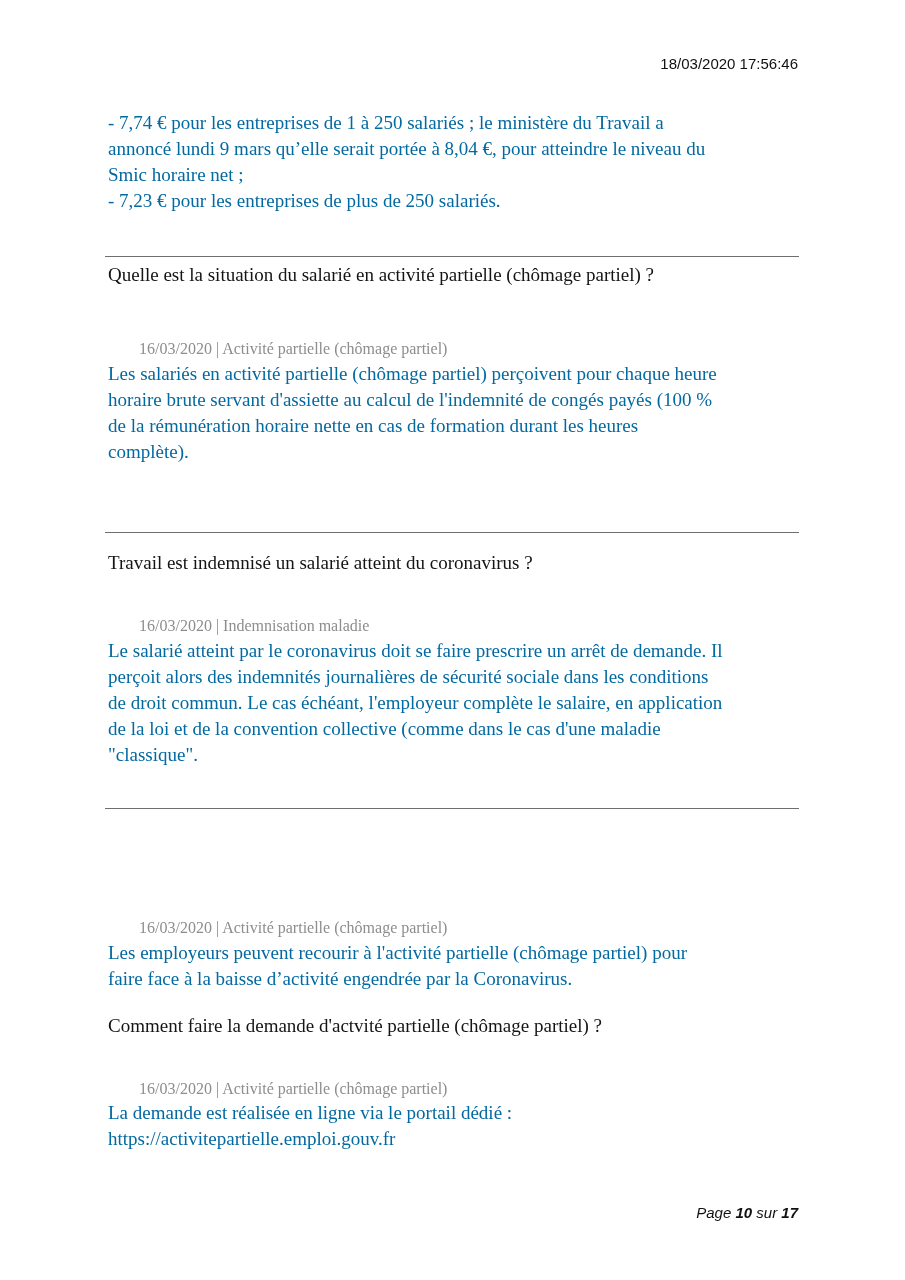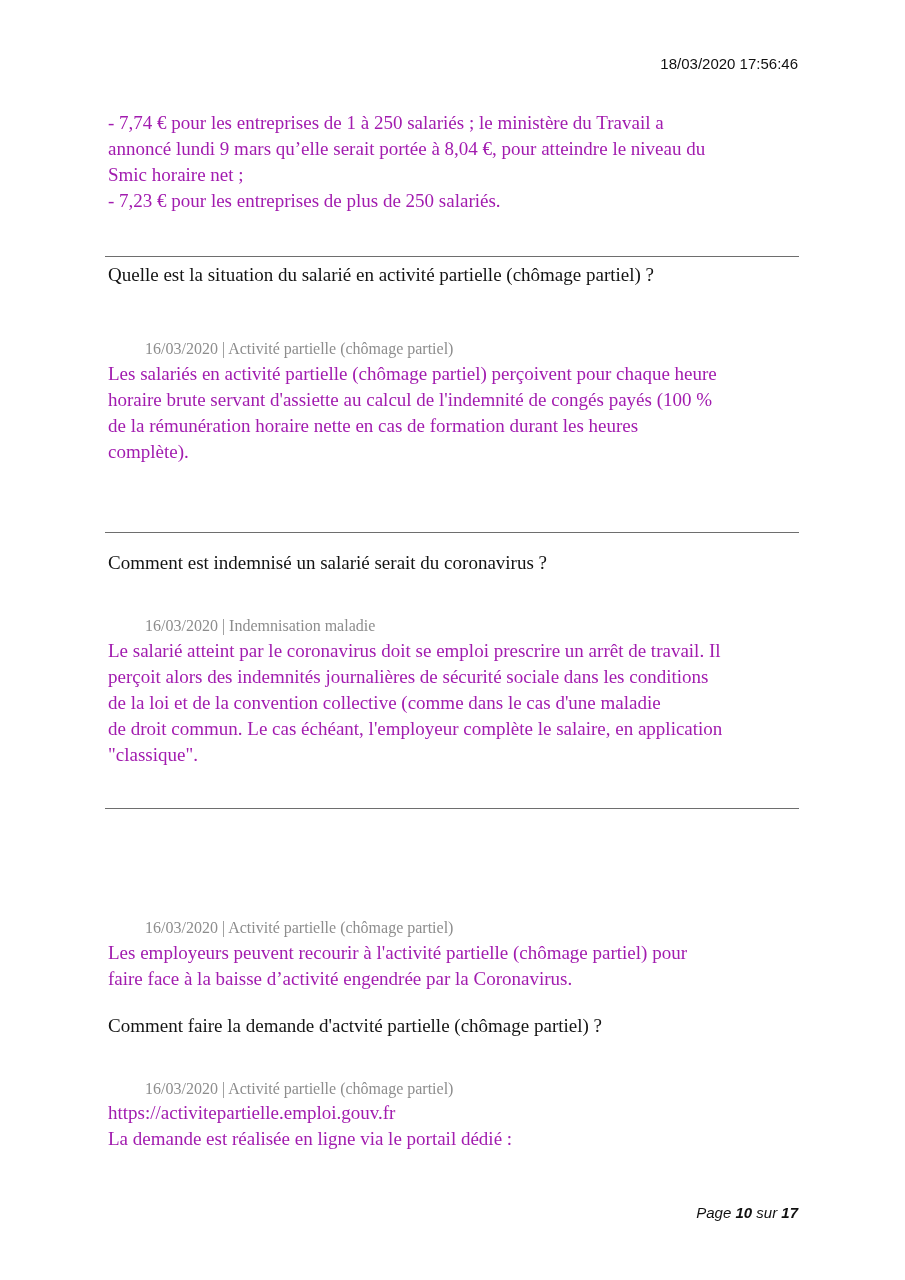--- a/index.html
+++ b/index.html
@@ -20,39 +20,39 @@
     right: 107px;
     font-family: "Liberation Sans", "DejaVu Sans", sans-serif;
     font-size: 15px;
     color: #111111;
     text-align: right;
   }
   .textblock .line {
     font-size: 19px;
     line-height: 26px;
     white-space: nowrap;
-    color: #a21caf;
+    color: #0369a1;
   }
   .question .line {
     font-size: 19px;
     line-height: 26px;
     white-space: nowrap;
     color: #141414;
   }
   .rule {
     position: absolute;
     left: 105px;
     width: 694px;
     height: 0;
     border: none;
     border-top: 1px solid #6e6e6e;
   }
   .meta {
     position: absolute;
-    left: 145px;
+    left: 139px;
     font-size: 16px;
     line-height: 20px;
     color: #8d8d8d;
     white-space: nowrap;
   }
   .footer {
     position: absolute;
     top: 1204px;
     right: 107px;
     font-family: "Liberation Sans", "DejaVu Sans", sans-serif;
@@ -87,46 +87,46 @@
   <div class="abs textblock" style="top:361px">
     <div class="line">Les salariés en activité partielle (chômage partiel) perçoivent pour chaque heure</div>
     <div class="line">horaire brute servant d'assiette au calcul de l'indemnité de congés payés (100 %</div>
     <div class="line">de la rémunération horaire nette en cas de formation durant les heures</div>
     <div class="line">complète).</div>
   </div>
 
   <div class="rule" style="top:532px"></div>
 
   <div class="abs question" style="top:550px">
-    <div class="line">Comment est indemnisé un salarié serait du coronavirus ?</div>
+    <div class="line">Travail est indemnisé un salarié atteint du coronavirus ?</div>
   </div>
   <div class="meta" style="top:616px">16/03/2020 | Indemnisation maladie</div>
   <div class="abs textblock" style="top:638px">
-    <div class="line">Le salarié atteint par le coronavirus doit se emploi prescrire un arrêt de travail. Il</div>
+    <div class="line">Le salarié atteint par le coronavirus doit se faire prescrire un arrêt de demande. Il</div>
     <div class="line">perçoit alors des indemnités journalières de sécurité sociale dans les conditions</div>
+    <div class="line">de droit commun. Le cas échéant, l'employeur complète le salaire, en application</div>
     <div class="line">de la loi et de la convention collective (comme dans le cas d'une maladie</div>
-    <div class="line">de droit commun. Le cas échéant, l'employeur complète le salaire, en application</div>
     <div class="line">"classique".</div>
   </div>
 
   <div class="rule" style="top:808px"></div>
 
   <div class="meta" style="top:918px">16/03/2020 | Activité partielle (chômage partiel)</div>
   <div class="abs textblock" style="top:940px">
     <div class="line">Les employeurs peuvent recourir à l'activité partielle (chômage partiel) pour</div>
     <div class="line">faire face à la baisse d’activité engendrée par la Coronavirus.</div>
   </div>
 
   <div class="abs question" style="top:1013px">
     <div class="line">Comment faire la demande d'actvité partielle (chômage partiel) ?</div>
   </div>
   <div class="meta" style="top:1079px">16/03/2020 | Activité partielle (chômage partiel)</div>
   <div class="abs textblock" style="top:1100px">
+    <div class="line">La demande est réalisée en ligne via le portail dédié :</div>
     <div class="line">https://activitepartielle.emploi.gouv.fr</div>
-    <div class="line">La demande est réalisée en ligne via le portail dédié :</div>
   </div>
 
   <div class="footer">
     <span>Page</span>
     <span class="bold">10</span>
     <span>sur</span>
     <span class="bold">17</span>
   </div>
 
 </div>

